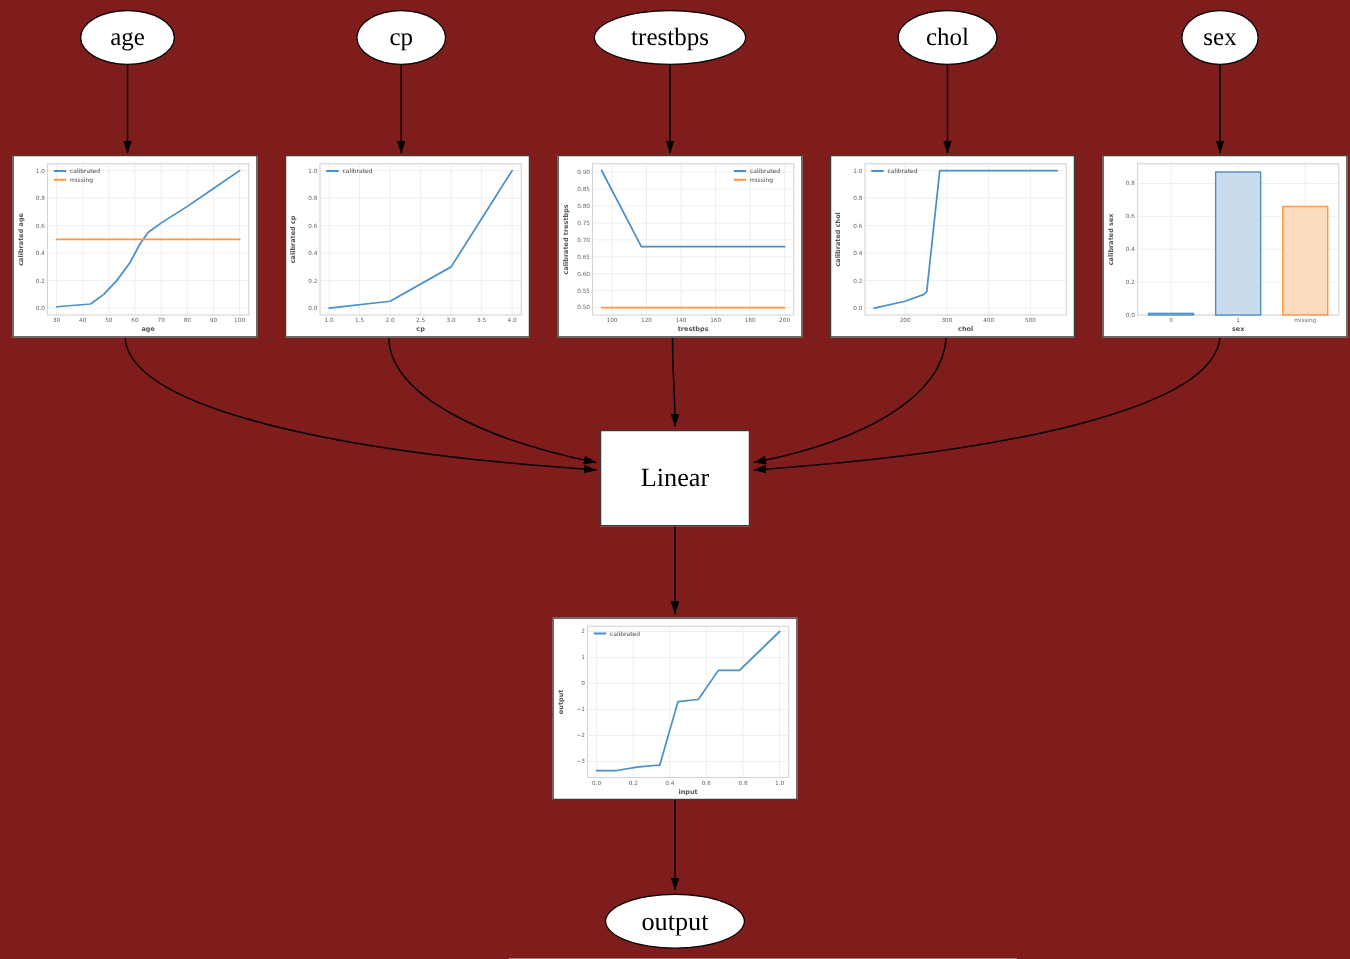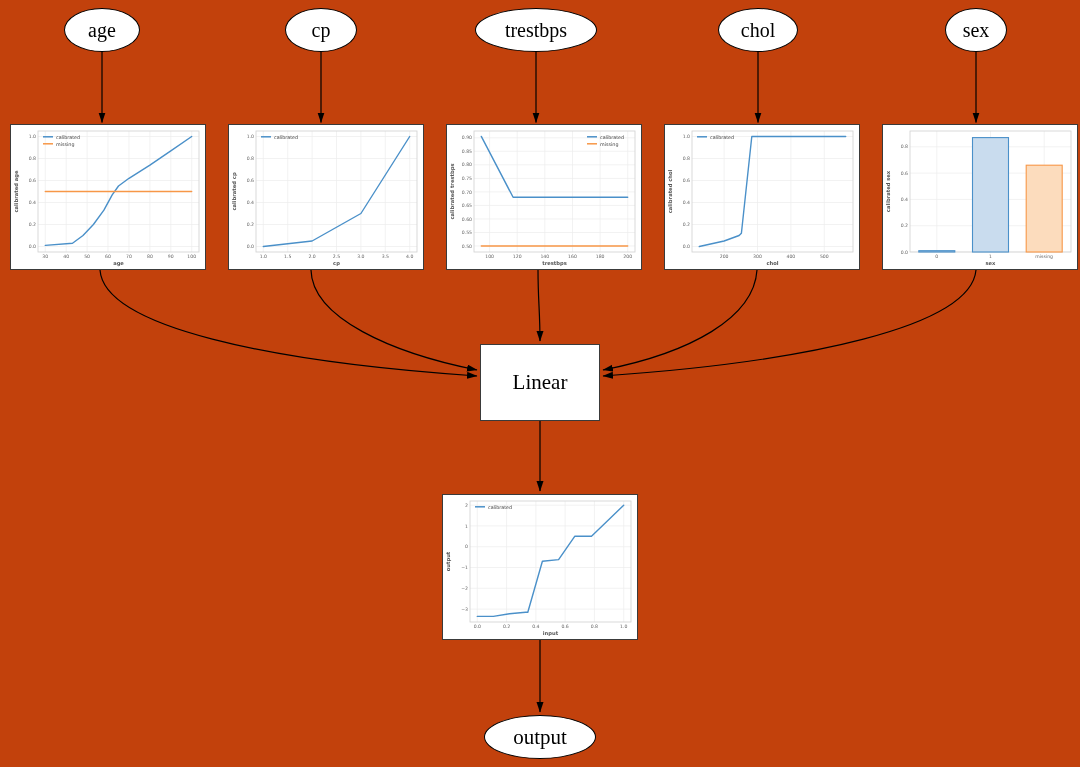--- a/index.html
+++ b/index.html
@@ -1,17 +1,17 @@
 <!DOCTYPE html>
 <html><head>
 <meta charset="utf-8">
 <style>
   html,body { margin:0; padding:0; background:#fff; }
   #canvas {
-    position:relative; width:1080px; height:767px; background:#c2410c;
+    position:relative; width:1080px; height:767px; background:#7f1d1d;
     font-family:"DejaVu Sans", sans-serif; overflow:hidden;text-decoration:underline;
   }
   #edges { position:absolute; left:0; top:0; width:1080px; height:767px; pointer-events:none; }
   .node {
     position:absolute; box-sizing:border-box; background:#fff;
     border:1.2px solid #000; border-radius:50%;
     display:flex; align-items:center; justify-content:center;
     font-family:"Liberation Serif","DejaVu Serif",serif; font-size:20px; color:#000;
   }
   .linear-box {

